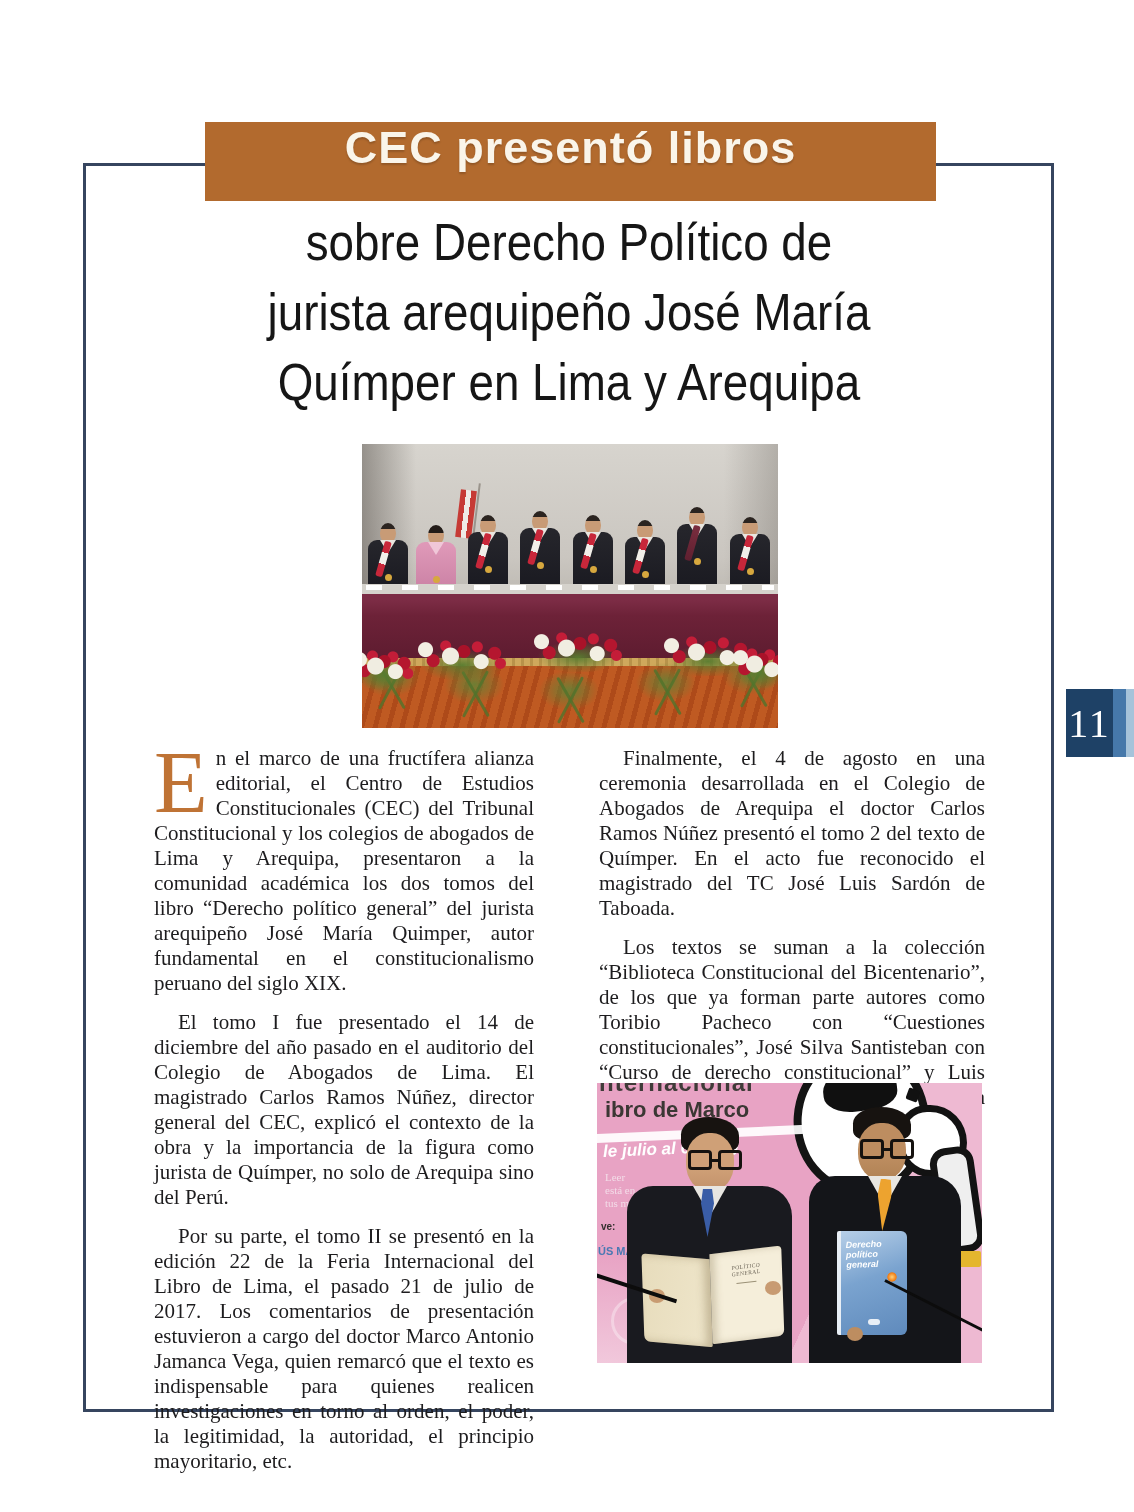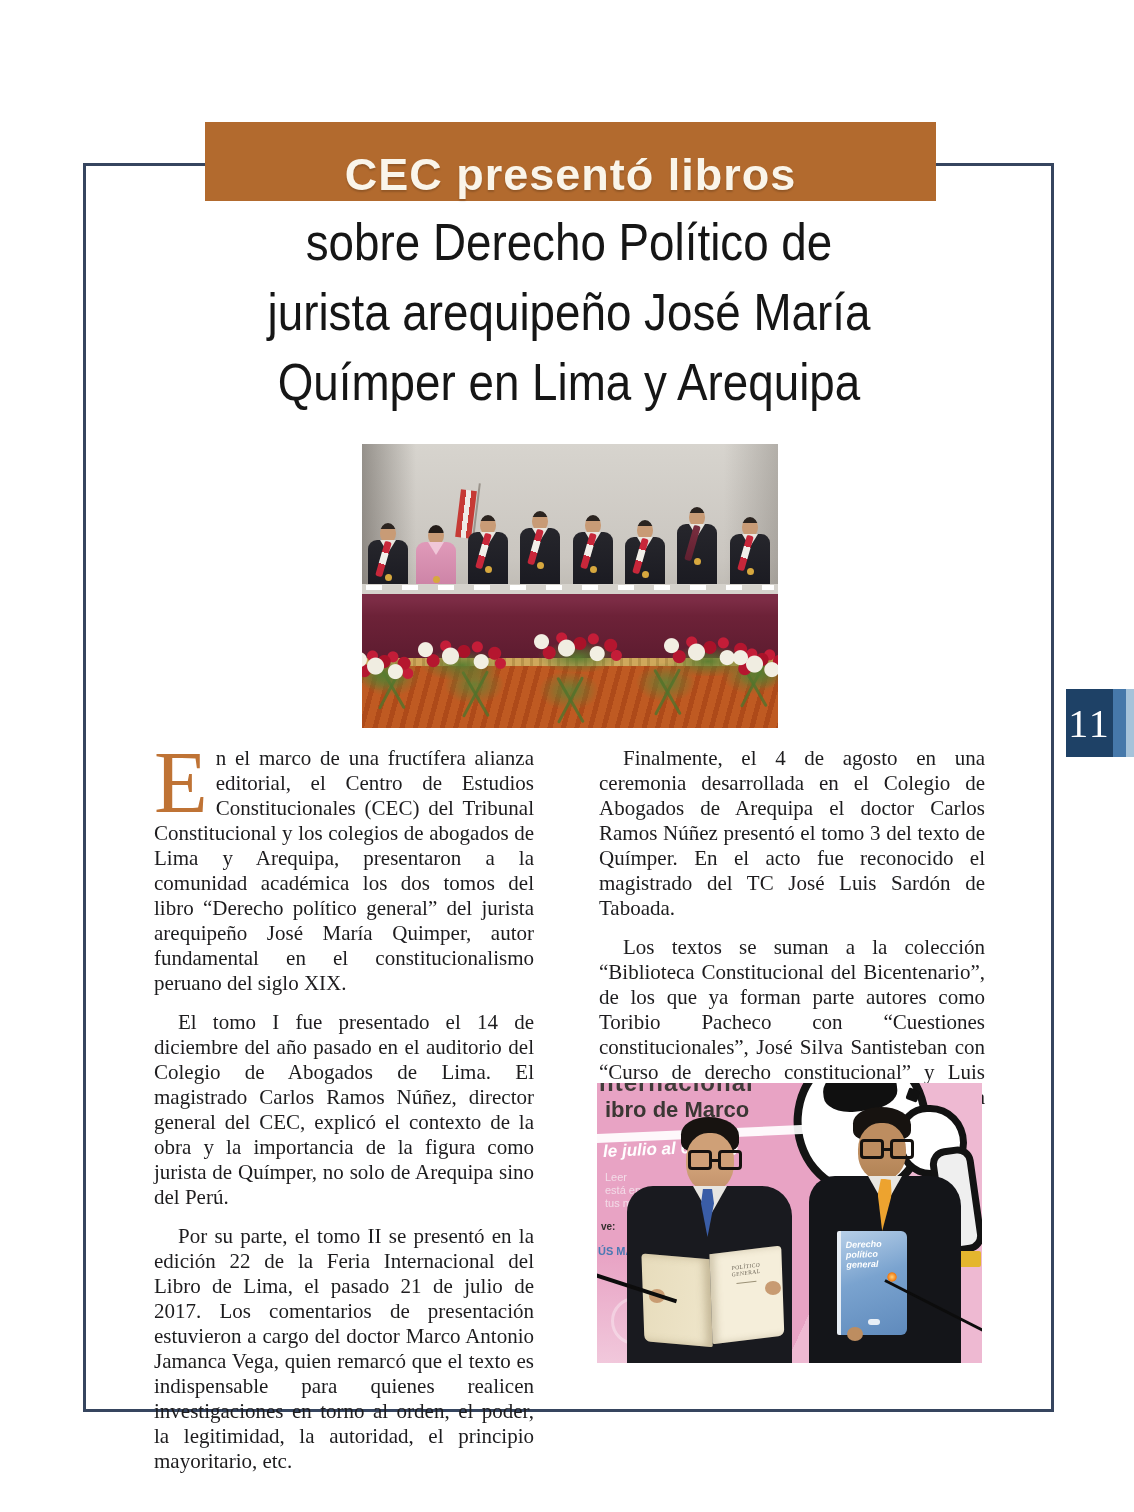--- a/index.html
+++ b/index.html
@@ -5,21 +5,21 @@
   html,body{margin:0;padding:0;background:#ffffff;}
   .page{position:relative;width:1134px;height:1512px;margin:0 auto;background:#fff;overflow:hidden;
         font-family:"Liberation Serif","DejaVu Serif",serif;}
 
   
   .frame{position:absolute;left:83px;top:163px;width:971px;height:1249px;
          border:3px solid #36455f;box-sizing:border-box;background:transparent;}
 
   
   .banner{position:absolute;left:205px;top:122px;width:731px;height:79px;background:#b26a2e;
-          display:flex;align-items:flex-end;justify-content:center;z-index:5;}
+          display:flex;align-items:flex-start;justify-content:center;z-index:5;}
   .banner span{font-family:"Liberation Sans",sans-serif;font-weight:bold;font-size:45px;
                color:#faf5ea;letter-spacing:1px;text-shadow:0 2px 2px rgba(0,0,0,.18);}
 
   
   .page-title{position:absolute;left:84px;top:207px;width:970px;text-align:center;
               font-family:"Liberation Sans",sans-serif;color:#161616;font-size:52px;line-height:70px;
               transform:scaleX(.88);transform-origin:50% 0;}
 
   
   .badge{position:absolute;left:1066px;top:689px;height:68px;display:flex;z-index:6;}
@@ -113,21 +113,21 @@
       border:7px solid #131313;border-radius:16px;transform:rotate(-8deg);}
   .bp-cart5{position:absolute;left:310px;top:6px;width:12px;height:12px;background:#111;
       border-radius:2px;transform:rotate(20deg);}
   .bp-topband{position:absolute;left:2px;top:0;width:250px;height:12px;overflow:hidden;}
   .bp-topband span{display:block;margin-top:-14px;font-weight:bold;font-size:24px;color:#3f3b38;letter-spacing:1px;}
   .bp-line1{position:absolute;left:8px;top:14px;font-weight:bold;font-size:22px;color:#3b3734;}
   .bp-stripe{position:absolute;left:-6px;top:46px;width:238px;height:9px;background:rgba(255,255,255,.92);
       transform:rotate(-2.5deg);}
   .bp-line2{position:absolute;left:6px;top:56px;font-weight:bold;font-style:italic;font-size:17px;color:#fff;
       transform:rotate(-2.5deg);}
-  .bp-slogan{position:absolute;left:8px;top:88px;font-size:11px;line-height:13px;color:#f3dce8;}
+  .bp-slogan{position:absolute;left:8px;top:88px;font-size:11px;line-height:13px;color:#f3dce8;font-family:Liberation Serif, serif;}
   .bp-ve{position:absolute;left:4px;top:138px;font-size:10px;font-weight:bold;color:#33302e;}
   .bp-us{position:absolute;left:1px;top:162px;font-size:11px;font-weight:bold;color:#4a79b3;}
   .bp-cian{position:absolute;left:330px;top:146px;font-size:10px;color:#4a4340;}
   .bp-yellow{position:absolute;left:352px;top:168px;width:32px;height:16px;background:#e4b62e;border-radius:2px;}
   .bp-hair{position:absolute;background:#171310;border-radius:48% 52% 30% 30%;}
   .bp-face{position:absolute;border-radius:46%;background:linear-gradient(180deg,#cfa077 0 60%,#c2926b);}
   .bp-glasses{position:absolute;display:flex;align-items:center;}
   .bp-lens{width:18px;height:14px;border:3px solid #15120f;border-radius:4px;}
   .bp-bridge{width:6px;height:3px;background:#15120f;}
   .bp-body{position:absolute;background:#191a1f;border-radius:26px 30px 0 0;}
@@ -257,21 +257,21 @@
     <div class="badge-light"></div>
   </div>
 
   <div class="col col1">
     <p><span class="dropcap">E</span><span>n el marco de una fructífera alianza editorial, el Centro de Estudios Constitucionales (CEC) del Tribunal Constitucional y los colegios de abogados de Lima y Arequipa, presentaron a la comunidad académica los dos tomos del libro “Derecho político general” del jurista arequipeño José María Quimper, autor fundamental en el constitucionalismo peruano del siglo XIX.</span></p>
     <p class="indent">El tomo I fue presentado el 14 de diciembre del año pasado en el auditorio del Colegio de Abogados de Lima. El magistrado Carlos Ramos Núñez, director general del CEC, explicó el contexto de la obra y la importancia de la figura como jurista de Químper, no solo de Arequipa sino del Perú.</p>
     <p class="indent">Por su parte, el tomo II se presentó en la edición 22 de la Feria Internacional del Libro de Lima, el pasado 21 de julio de 2017. Los comentarios de presentación estuvieron a cargo del doctor Marco Antonio Jamanca Vega, quien remarcó que el texto es indispensable para quienes realicen investigaciones en torno al orden, el poder, la legitimidad, la autoridad, el principio mayoritario, etc.</p>
   </div>
 
   <div class="col col2">
-    <p class="indent">Finalmente, el 4 de agosto en una ceremonia desarrollada en el Colegio de Abogados de Arequipa el doctor Carlos Ramos Núñez presentó el tomo 3 del texto de Químper. En el acto fue reconocido el magistrado del TC José Luis Sardón de Taboada.</p>
+    <p class="indent">Finalmente, el 4 de agosto en una ceremonia desarrollada en el Colegio de Abogados de Arequipa el doctor Carlos Ramos Núñez presentó el tomo 2 del texto de Químper. En el acto fue reconocido el magistrado del TC José Luis Sardón de Taboada.</p>
     <p class="indent">Los textos se suman a la colección “Biblioteca Constitucional del Bicentenario”, de los que ya forman parte autores como Toribio Pacheco con “Cuestiones constitucionales”, José Silva Santisteban con “Curso de derecho constitucional” y Luis Felipe Villarán con “La Constitución peruana comentada”.</p>
   </div>
 
   <div class="photo-bottom">
     <div class="bp-doodle bp-d1"></div>
     <div class="bp-doodle bp-d2"></div>
 
     <div class="bp-cart1"></div>
     <div class="bp-cart2"></div>
     <div class="bp-cart3"></div>

